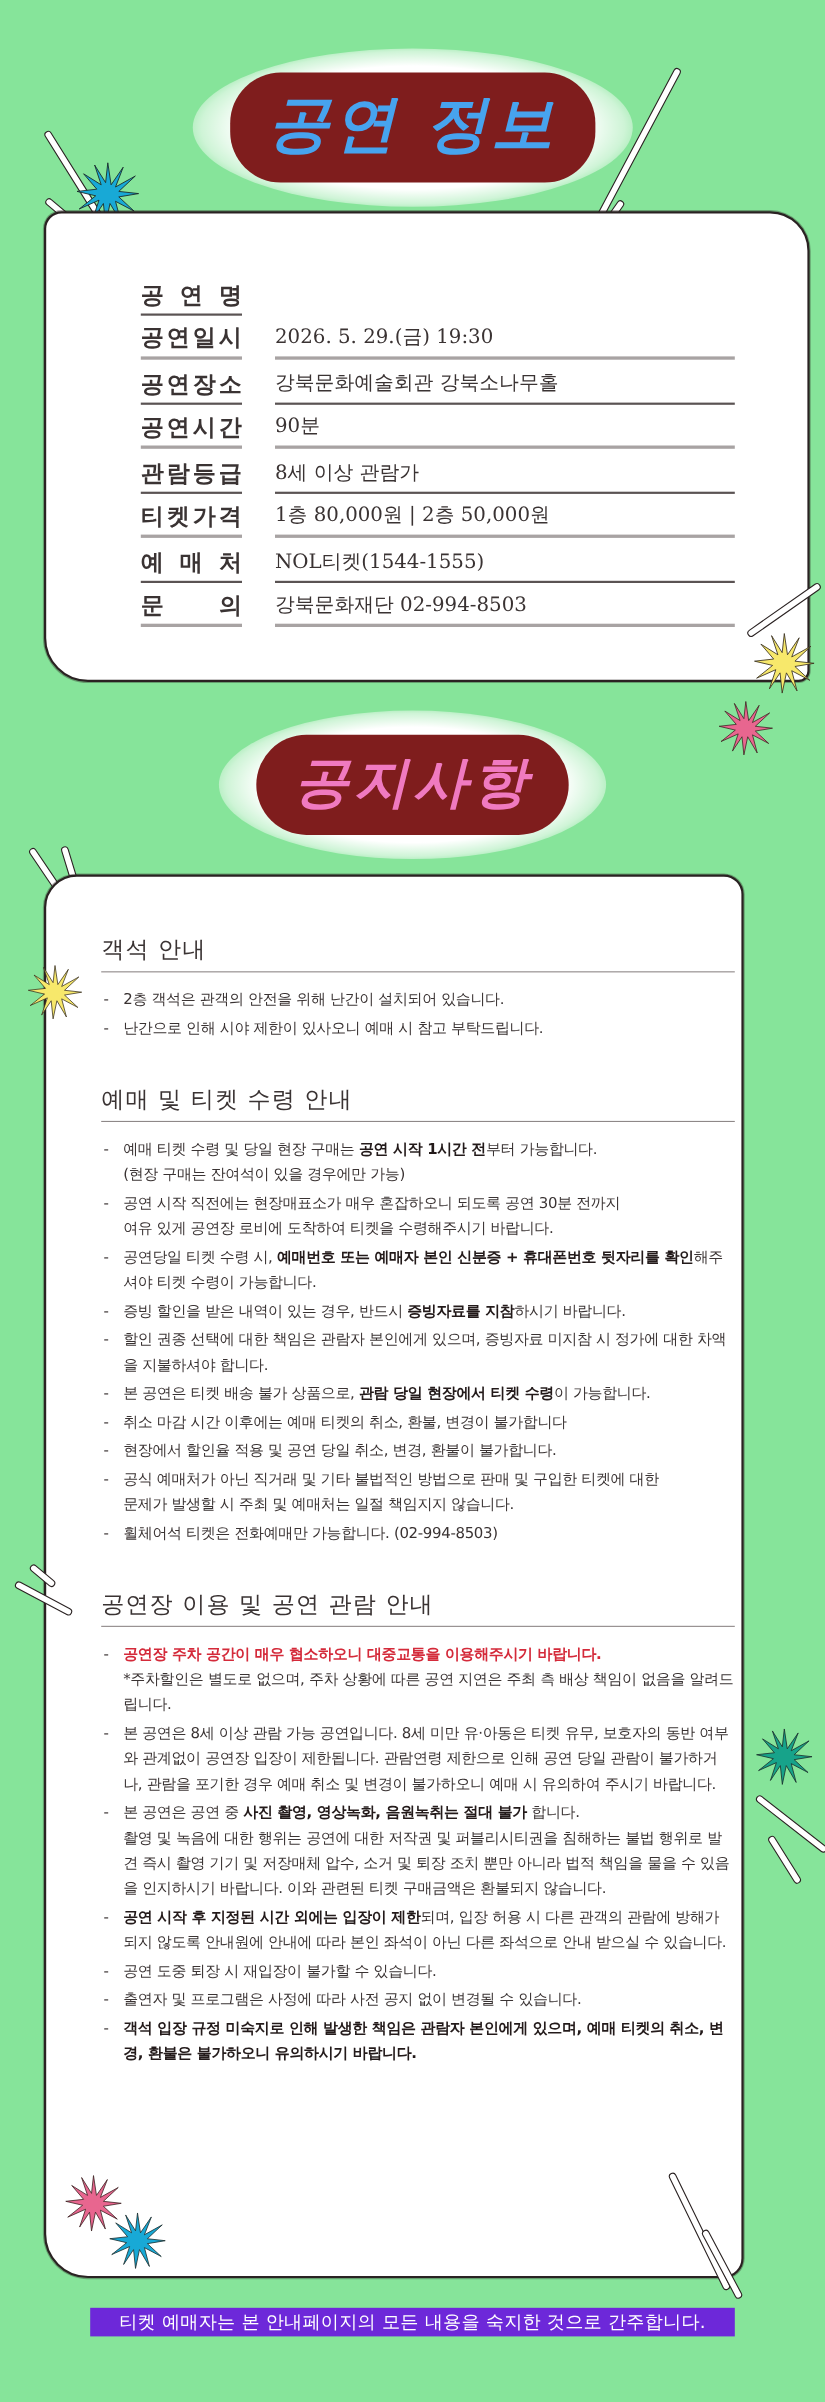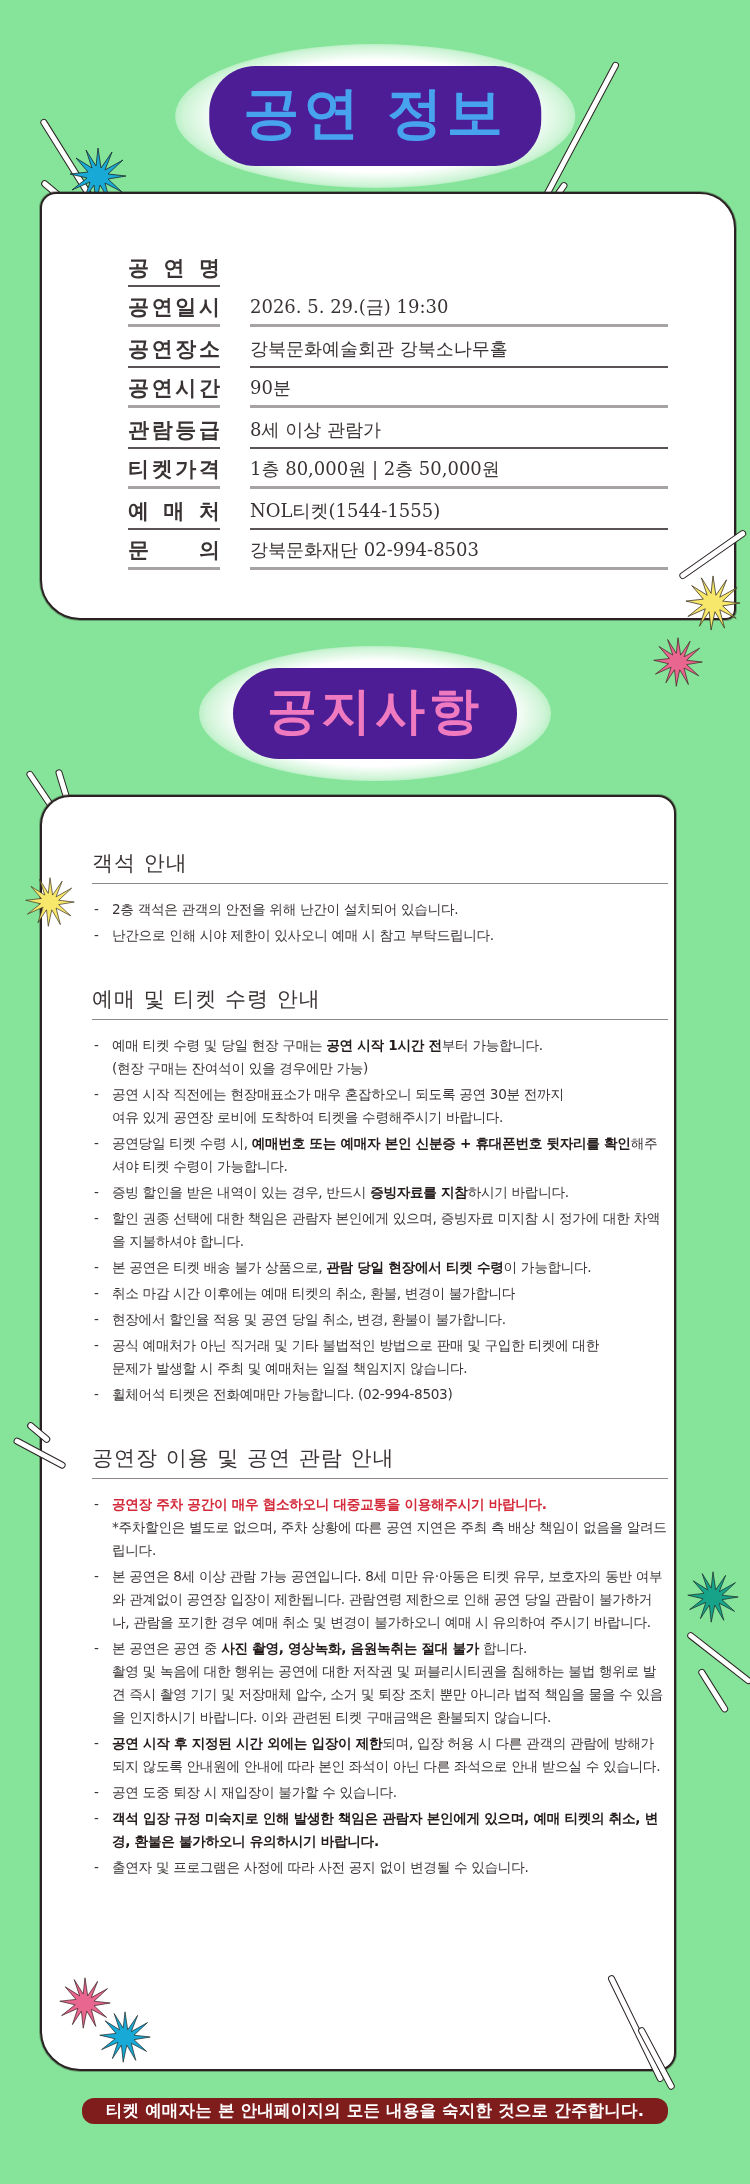--- a/index.html
+++ b/index.html
@@ -21,26 +21,27 @@
     transform: translateX(-50%);
     display: flex; align-items: center; justify-content: center;
   }
   .title-glow {
     position: absolute; inset: -22px -34px;
     background: radial-gradient(ellipse at center, #ffffff 55%, rgba(255,255,255,0.6) 68%, rgba(255,255,255,0) 78%);
     border-radius: 50%;
   }
   .title-pill {
     position: relative;
-    background: #4c1d95;
+    background: #7f1d1d;
     border-radius: 46px;
     padding: 10px 34px 14px;
     font-weight: bold;
     letter-spacing: 4px;
     white-space: nowrap;
+    font-style: italic;
   }
   .title-info { top: 66px; }
   .title-info .title-pill { font-size: 56px; color: #47a3ee; }
   .title-notice { top: 668px; }
   .title-notice .title-pill { font-size: 50px; color: #f07ac0; }
 
   
   .card {
     position: absolute;
     background: #fff;
@@ -88,25 +89,24 @@
   }
   .item::before {
     content: "-"; position: absolute; left: 2px; top: 0;
   }
   .item b { font-weight: bold; color: #231a1a; }
   .item .red { color: #d42a3a; font-weight: bold; text-align: center; }
 
   
   .footer-bar {
     position: absolute; left: 82px; top: 2098px; width: 586px; height: 26px;
-    background: #7f1d1d; color: #fff;
-    font-size: 16.5px; font-weight: bold;
+    background: #6d28d9; color: #fff;
+    font-size: 16.5px; font-weight: normal;
     display: flex; align-items: center; justify-content: center;
     letter-spacing: 0.2px;
-    border-radius: 12px;
   }
 
   
   .stick { position: absolute; height: 7px; background: #fff; border: 1.5px solid #2a2222; border-radius: 5px; transform-origin: left center; }
   .burst { position: absolute; }
 </style>
 </head>
 <body>
 
 <div class="page">
@@ -233,22 +233,22 @@
           <div class="item"><span>공식 예매처가 아닌 직거래 및 기타 불법적인 방법으로 판매 및 구입한 티켓에 대한</span><br><span>문제가 발생할 시 주최 및 예매처는 일절 책임지지 않습니다.</span></div>
           <div class="item"><span>휠체어석 티켓은 전화예매만 가능합니다. (02-994-8503)</span></div>
         </div>
         <div class="section">
           <div class="section-title">공연장 이용 및 공연 관람 안내</div>
           <div class="item"><span class="red">공연장 주차 공간이 매우 협소하오니 대중교통을 이용해주시기 바랍니다.</span><br><span>*주차할인은 별도로 없으며, 주차 상황에 따른 공연 지연은 주최 측 배상 책임이 없음을 알려드립니다.</span></div>
           <div class="item"><span>본 공연은 8세 이상 관람 가능 공연입니다. 8세 미만 유·아동은 티켓 유무, 보호자의 동반 여부와 관계없이 공연장 입장이 제한됩니다. 관람연령 제한으로 인해 공연 당일 관람이 불가하거나, 관람을 포기한 경우 예매 취소 및 변경이 불가하오니 예매 시 유의하여 주시기 바랍니다.</span></div>
           <div class="item"><span>본 공연은 공연 중 </span><b>사진 촬영, 영상녹화, 음원녹취는 절대 불가</b><span> 합니다.</span><br><span>촬영 및 녹음에 대한 행위는 공연에 대한 저작권 및 퍼블리시티권을 침해하는 불법 행위로 발견 즉시 촬영 기기 및 저장매체 압수, 소거 및 퇴장 조치 뿐만 아니라 법적 책임을 물을 수 있음을 인지하시기 바랍니다. 이와 관련된 티켓 구매금액은 환불되지 않습니다.</span></div>
           <div class="item"><b>공연 시작 후 지정된 시간 외에는 입장이 제한</b><span>되며, 입장 허용 시 다른 관객의 관람에 방해가 되지 않도록 안내원에 안내에 따라 본인 좌석이 아닌 다른 좌석으로 안내 받으실 수 있습니다.</span></div>
           <div class="item"><span>공연 도중 퇴장 시 재입장이 불가할 수 있습니다.</span></div>
+          <div class="item"><span>출연자 및 프로그램은 사정에 따라 사전 공지 없이 변경될 수 있습니다.</span></div>
           <div class="item"><b>객석 입장 규정 미숙지로 인해 발생한 책임은 관람자 본인에게 있으며, 예매 티켓의 취소, 변경, 환불은 불가하오니 유의하시기 바랍니다.</b></div>
-          <div class="item"><span>출연자 및 프로그램은 사정에 따라 사전 공지 없이 변경될 수 있습니다.</span></div>
         </div>
       </div>
   </div>
 
   <svg class="burst" style="left:24px;top:876px" width="52" height="52" viewBox="0 0 60 60">
       <polygon points="30,2 33,22 44,6 37,24 55,14 40,28 58,30 40,33 54,46 37,37 42,56 32,39 28,58 26,39 16,54 22,36 4,44 19,32 2,28 20,26 8,12 24,22 18,4 28,20" fill="#f7e86b" stroke="#3a3020" stroke-width="0.8"></polygon>
     </svg>
 
   <div class="stick" style="left:28px;top:1420px;width:28px;transform:rotate(40deg);"></div>
   <div class="stick" style="left:14px;top:1436px;width:58px;transform:rotate(28deg);"></div>

